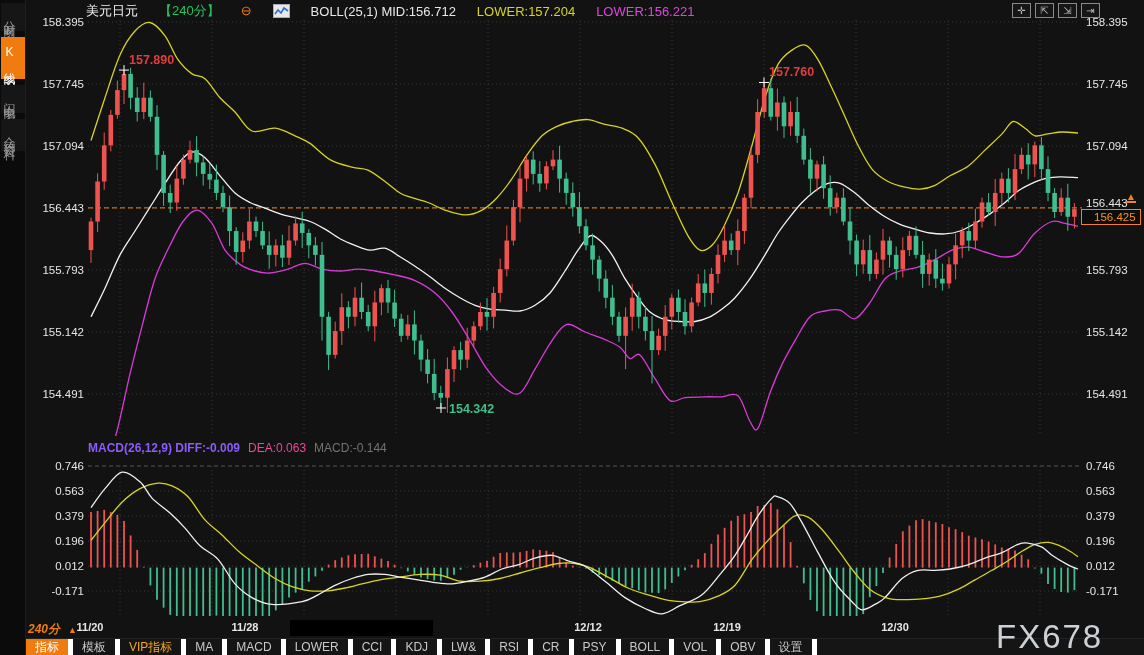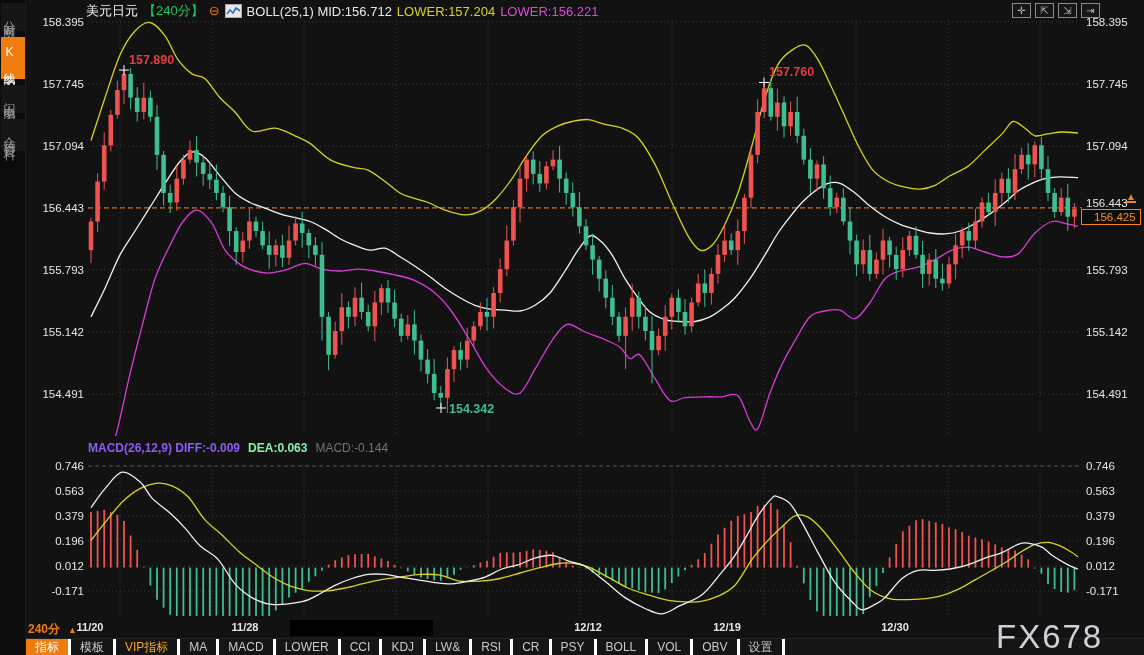--- a/index.html
+++ b/index.html
@@ -5,49 +5,49 @@
   html,body{margin:0;padding:0;background:#000;}
   body{width:1144px;height:655px;overflow:hidden;font-family:"Liberation Sans",sans-serif;}
   .app{position:relative;width:1144px;height:655px;background:#121212;}
   
   #sidebar{position:absolute;left:0;top:0;width:26px;height:655px;background:#0b0b0b;display:flex;flex-direction:column;align-items:center;padding-top:3px;box-sizing:border-box;gap:6px;border-right:1px solid #1e1e1e;}
   .side-tab{writing-mode:vertical-lr;text-orientation:upright;font-size:12px;color:#9a9a9a;letter-spacing:4px;padding:8px 0;width:24px;text-align:center;background:#161616;cursor:pointer;}
   .side-tab.active{background:#f07c10;color:#fff;}
   
   #chart-svg{position:absolute;left:0;top:0;}
   
-  #header{position:absolute;left:86px;top:3px;height:16px;display:flex;align-items:center;gap:5px;font-size:13px;white-space:nowrap;}
+  #header{position:absolute;left:86px;top:3px;height:16px;display:flex;align-items:center;gap:21px;font-size:13px;white-space:nowrap;}
   .h-symbol{color:#f2f2f2;}
   .h-period{color:#22c55e;}
   .h-minus{color:#f07c10;font-size:13px;line-height:12px;}
   .h-ind,.h-mid{color:#e8e8e8;}
   .h-upper{color:#d6d41f;}
   .h-lower{color:#e044e0;}
   .mini-chart-icon{display:inline-block;width:15px;height:12px;background:#e8e8e8;border:1px solid #aab;position:relative;overflow:hidden;}
   .mini-chart-icon svg{position:absolute;left:0;top:0;}
   
   #winicons{position:absolute;left:1012px;top:3px;display:flex;gap:4px;}
   .wicon{width:19px;height:15px;border:1px solid #8a8a8a;box-sizing:border-box;display:flex;align-items:center;justify-content:center;background:#161616;cursor:pointer;}
   
   #macd-header{position:absolute;left:88px;top:441px;font-size:12px;display:flex;gap:8px;white-space:nowrap;}
   .m-main{color:#8b5cf6;font-weight:bold;}
-  .m-dea{color:#86efac;font-weight:bold;}
+  .m-dea{color:#ec4899;}
   .m-macd{color:#737373;}
   
   #price-box{position:absolute;left:1081px;top:209px;width:60px;height:16px;border:1px solid #f58220;color:#f7941e;font-size:11.5px;display:flex;align-items:center;padding-left:12px;box-sizing:border-box;background:#0d0d0d;}
   #latest-btn{position:absolute;left:1124px;top:194px;width:14px;height:13px;color:#f58220;font-size:10px;line-height:6px;text-align:center;cursor:pointer;}
   #latest-btn .bar{display:block;width:10px;height:2px;background:#f58220;margin:1px auto 0;}
   
   #daterow{position:absolute;left:0;top:619px;width:1144px;height:18px;}
   .date-label{position:absolute;top:2px;font-size:11px;font-weight:bold;color:#e6e6e6;width:44px;text-align:center;}
-  #period-badge{position:absolute;left:28px;top:2px;color:#f07c10;font-size:12px;font-weight:bold;display:flex;gap:8px;align-items:center;}
+  #period-badge{position:absolute;left:28px;top:2px;color:#f07c10;font-size:12px;font-weight:bold;display:flex;gap:8px;align-items:center;font-style:italic;}
   #redact-box{position:absolute;left:290px;top:1px;width:143px;height:16px;background:#000;}
   
   #toolbar{position:absolute;left:26px;top:638px;width:1118px;height:17px;background:#151515;display:flex;font-size:12px;color:#c9c9c9;border-top:1px solid #222;box-sizing:border-box;}
-  .tb{padding:0 9px;display:flex;align-items:center;border-right:3px solid #ffffff;white-space:nowrap;cursor:pointer;}
+  .tb{padding:0 9px;display:flex;align-items:center;border-right:5px solid #ffffff;white-space:nowrap;cursor:pointer;}
   .tb.active{background:#f07c10;color:#fff;}
   .tb.vip{color:#f5a623;}
   
   #watermark{position:absolute;left:996px;top:591px;font-size:33px;color:#ccd1d7;letter-spacing:2px;margin-top:27px;}
 </style>
 </head>
 <body>
 
 <div class="app">
 

